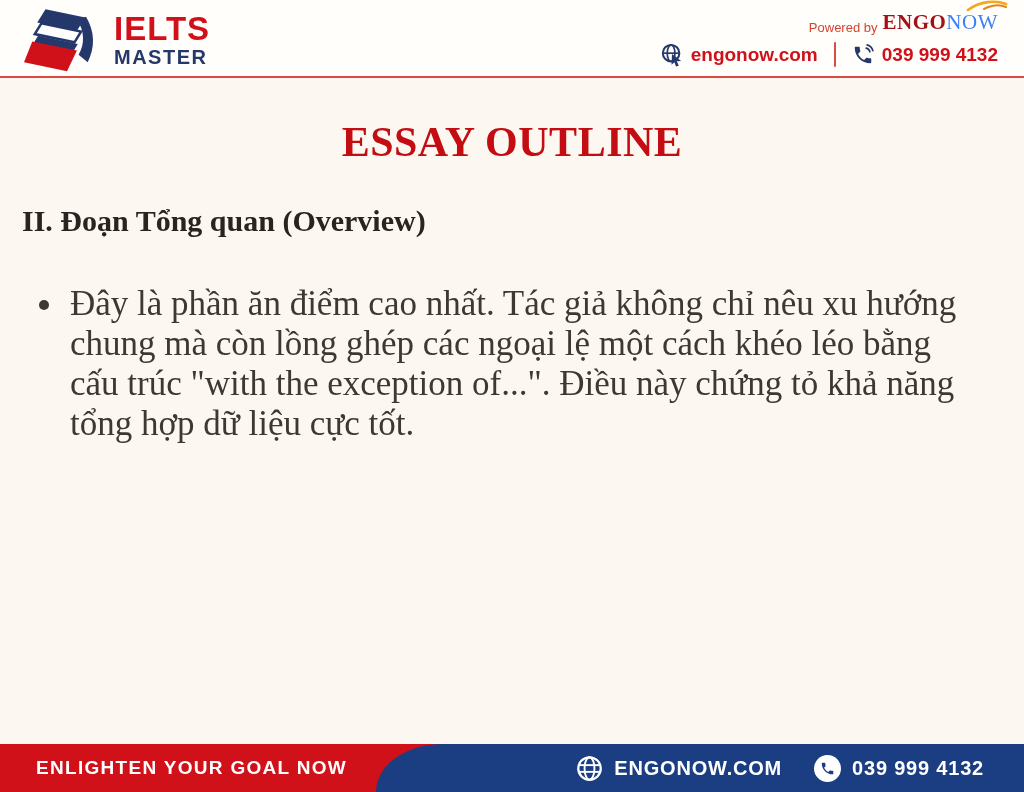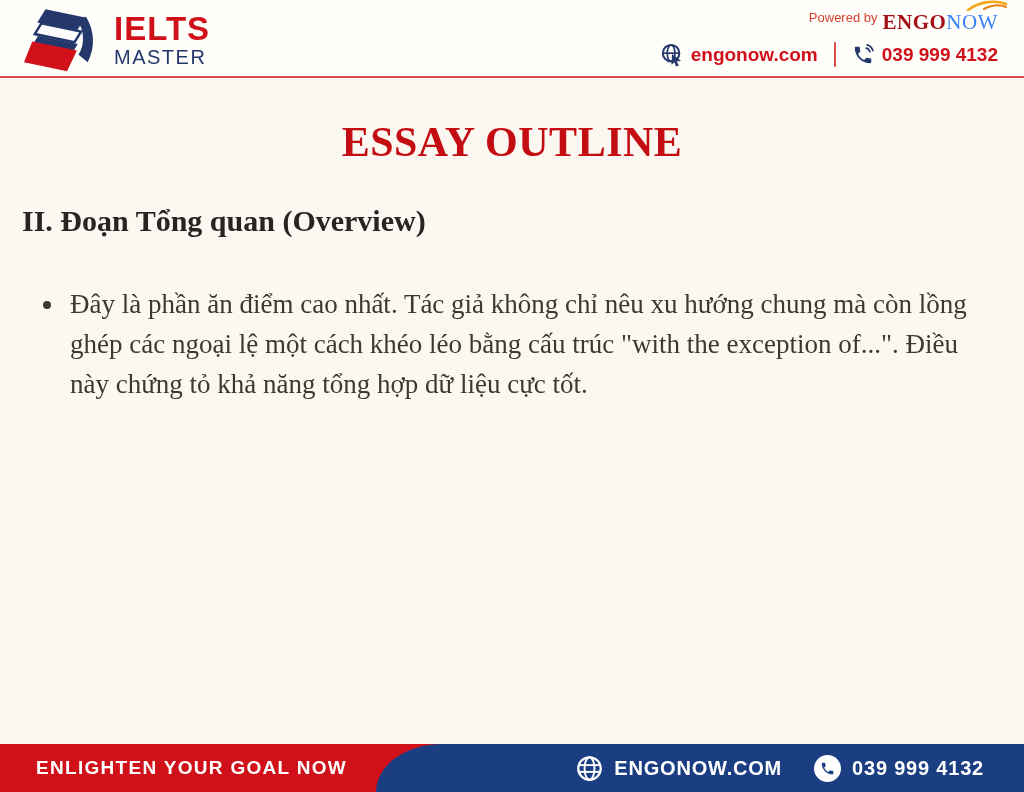--- a/index.html
+++ b/index.html
@@ -21,23 +21,23 @@
     font-family:"Liberation Sans", sans-serif;
   }
   
   .header{
     position:absolute;top:0;left:0;width:1024px;height:78px;
     background:#FFFEFB;border-bottom:2px solid var(--divider-red);
   }
   .logo{position:absolute;left:24px;top:6px;display:flex;align-items:center;gap:4px;}
   .logo-text{display:flex;flex-direction:column;justify-content:center;line-height:1;}
   .logo-ielts{font-size:33px;font-weight:800;letter-spacing:1px;color:var(--brand-red);}
-  .logo-master{font-size:20px;font-weight:400;letter-spacing:1.5px;color:var(--brand-navy);margin-top:2px;}
+  .logo-master{font-size:20px;font-weight:700;letter-spacing:1.5px;color:var(--brand-navy);margin-top:2px;}
   .header-right{position:absolute;right:26px;top:10px;display:flex;flex-direction:column;align-items:flex-end;}
-  .powered{font-size:13px;color:#D6422F;display:flex;align-items:flex-start;gap:5px;}
+  .powered{font-size:13px;color:#D6422F;display:flex;align-items:flex-end;gap:5px;}
   .powered .brand{position:relative;font-family:"Liberation Serif", serif;font-size:21px;letter-spacing:.5px;}
   .powered .engo{font-weight:800;color:var(--dark-red);margin-top:40px;}
   .powered .now{font-weight:400;color:#3b82f6;}
   .swoosh{position:absolute;top:-12px;right:-10px;}
   .contact-row{display:flex;align-items:center;margin-top:7px;}
   .contact-row .txt{font-size:19px;font-weight:800;color:var(--brand-red);margin-left:8px;cursor:pointer;}
   .vdivider{width:2px;height:25px;background:var(--divider-red);margin:0 16px;border-radius:1px;}
   
   .main{position:absolute;top:80px;left:0;width:1024px;height:664px;}
   .slide-title{
@@ -46,21 +46,21 @@
     font-size:42px;font-weight:700;letter-spacing:.5px;color:var(--title-red);
   }
   .section-heading{
     position:absolute;top:124px;left:22px;margin:0;
     font-family:"Liberation Serif","DejaVu Serif",serif;
     font-size:30px;font-weight:700;color:var(--heading-text);
   }
   .bullet-list{
     position:absolute;top:204px;left:40px;width:945px;margin:0;padding:0 0 0 26px;
     font-family:"Liberation Serif","DejaVu Serif",serif;
-    font-size:27px;line-height:40px;color:var(--body-text);
+    font-size:35px;line-height:40px;color:var(--body-text);
   }
   .bullet-list li{margin:0 0 18px 0;padding-left:4px;}
   
   .footer{position:absolute;left:0;bottom:0;width:1024px;height:48px;background:var(--brand-red);}
   .slogan{
     position:absolute;left:36px;top:0;height:58px;line-height:48px;
     color:#FFFFFF;font-size:19px;font-weight:600;letter-spacing:1.3px;
   }
   .footer-navy{
     position:absolute;top:0;bottom:0;left:376px;right:0;

